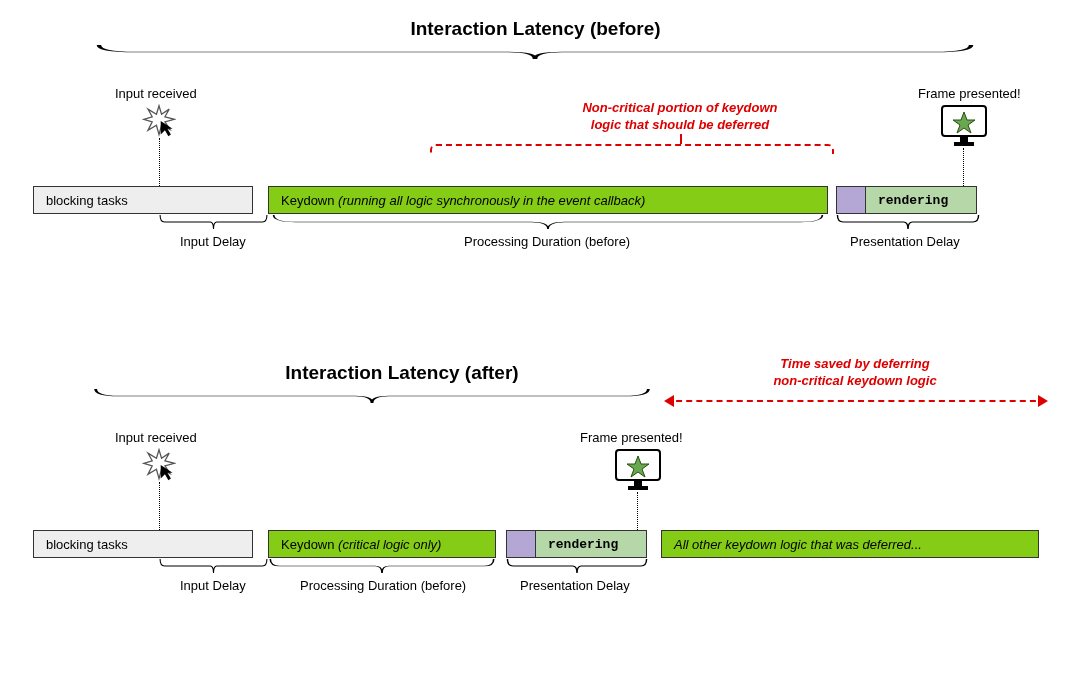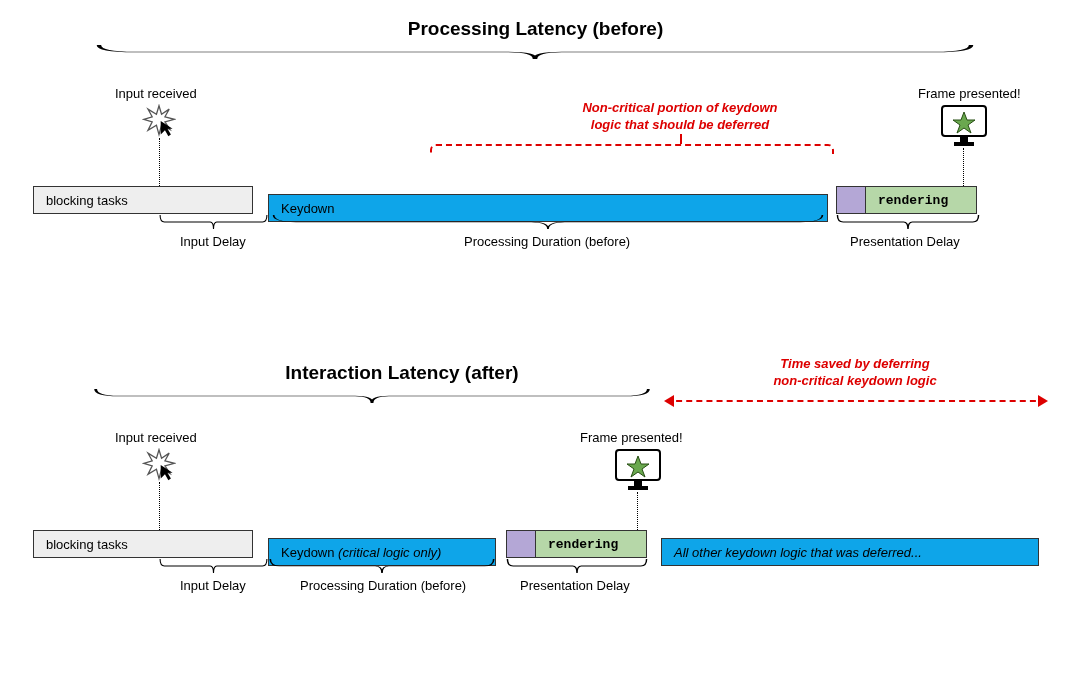--- a/index.html
+++ b/index.html
@@ -39,21 +39,21 @@
     height: 28px;
     border: 1px solid #333;
     display: flex;
     align-items: center;
     padding: 0 12px;
     font-size: 13px;
     white-space: nowrap;
     overflow: hidden;
   }
   .seg.gray   { background: #eee; }
-  .seg.yellow { background: #0ea5e9; margin-top: 8px; }
+  .seg.yellow { background: #84cc16; }
   .seg.purple { background: #b4a7d6; }
   .seg.green  { background: #b6d7a8; }
   .seg em { font-style: italic; }
   .mono { font-family: "Courier New", monospace; font-weight: bold; }
 
   
   .brace-down, .brace-up, .brace-up-red {
     position: absolute;
     height: 16px;
   }
@@ -96,21 +96,21 @@
   }
   
   .monitor {
     position: absolute;
     width: 48px; height: 44px;
   }
 </style>
 </head>
 <body>
 
-<div class="title" style="left:0; right:0; top:18px;">Processing Latency (before)</div>
+<div class="title" style="left:0; right:0; top:18px;">Interaction Latency (before)</div>
 
 <div class="brace-down" style="left:90px; width:890px; top:44px;">
   <svg viewBox="0 0 100 16" preserveAspectRatio="none">
     <path d="M1 1 Q1 8 5 8 L47 8 Q50 8 50 15 Q50 8 53 8 L95 8 Q99 8 99 1" fill="none" stroke="#000" stroke-width="0.5"></path>
   </svg>
 </div>
 
 <div class="small-label" style="left:115px; top:86px;">Input received</div>
 <div class="small-label" style="left:918px; top:86px;">Frame presented!</div>
 
@@ -135,20 +135,21 @@
 
 <div class="red-label" style="left:540px; width:280px; top:100px;">Non-critical portion of keydown<br>logic that should be deferred</div>
 <div class="red-dash-span" style="left:430px; width:404px; top:144px;"></div>
 <div style="position:absolute; left:680px; top:134px; width:0; height:10px; border-left:2px dashed #d00;"></div>
 
 <div class="track" style="left:33px; top:186px;">
   <div class="seg gray" style="width:220px;">blocking tasks</div>
   <div style="width:15px;"></div>
   <div class="seg yellow" style="width:560px;">
     <span>Keydown </span>&nbsp;
+    <em>(running all logic synchronously in the event callback)</em>
   </div>
   <div style="width:8px;"></div>
   <div class="seg purple" style="width:30px;"></div>
   <div class="seg green mono" style="width:112px; margin-left:-1px;">rendering</div>
 </div>
 
 <div class="brace-up" style="left:159px; width:109px; top:214px;">
   <svg viewBox="0 0 100 16" preserveAspectRatio="none">
     <path d="M1 1 Q1 8 5 8 L47 8 Q50 8 50 15 Q50 8 53 8 L95 8 Q99 8 99 1" fill="none" stroke="#000" stroke-width="1"></path>
   </svg>

